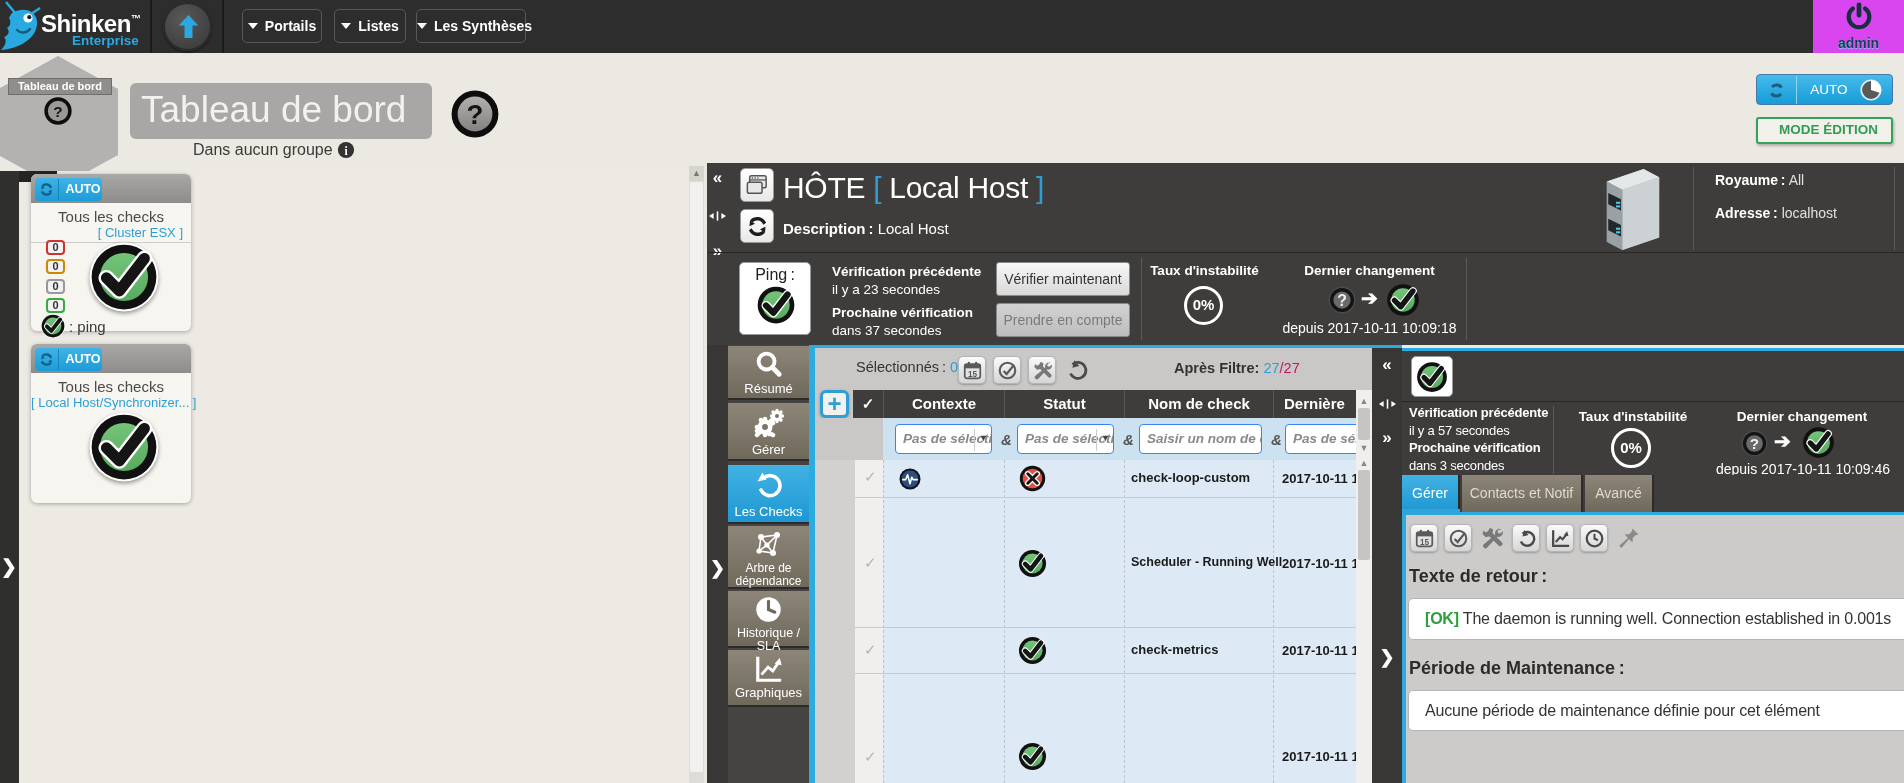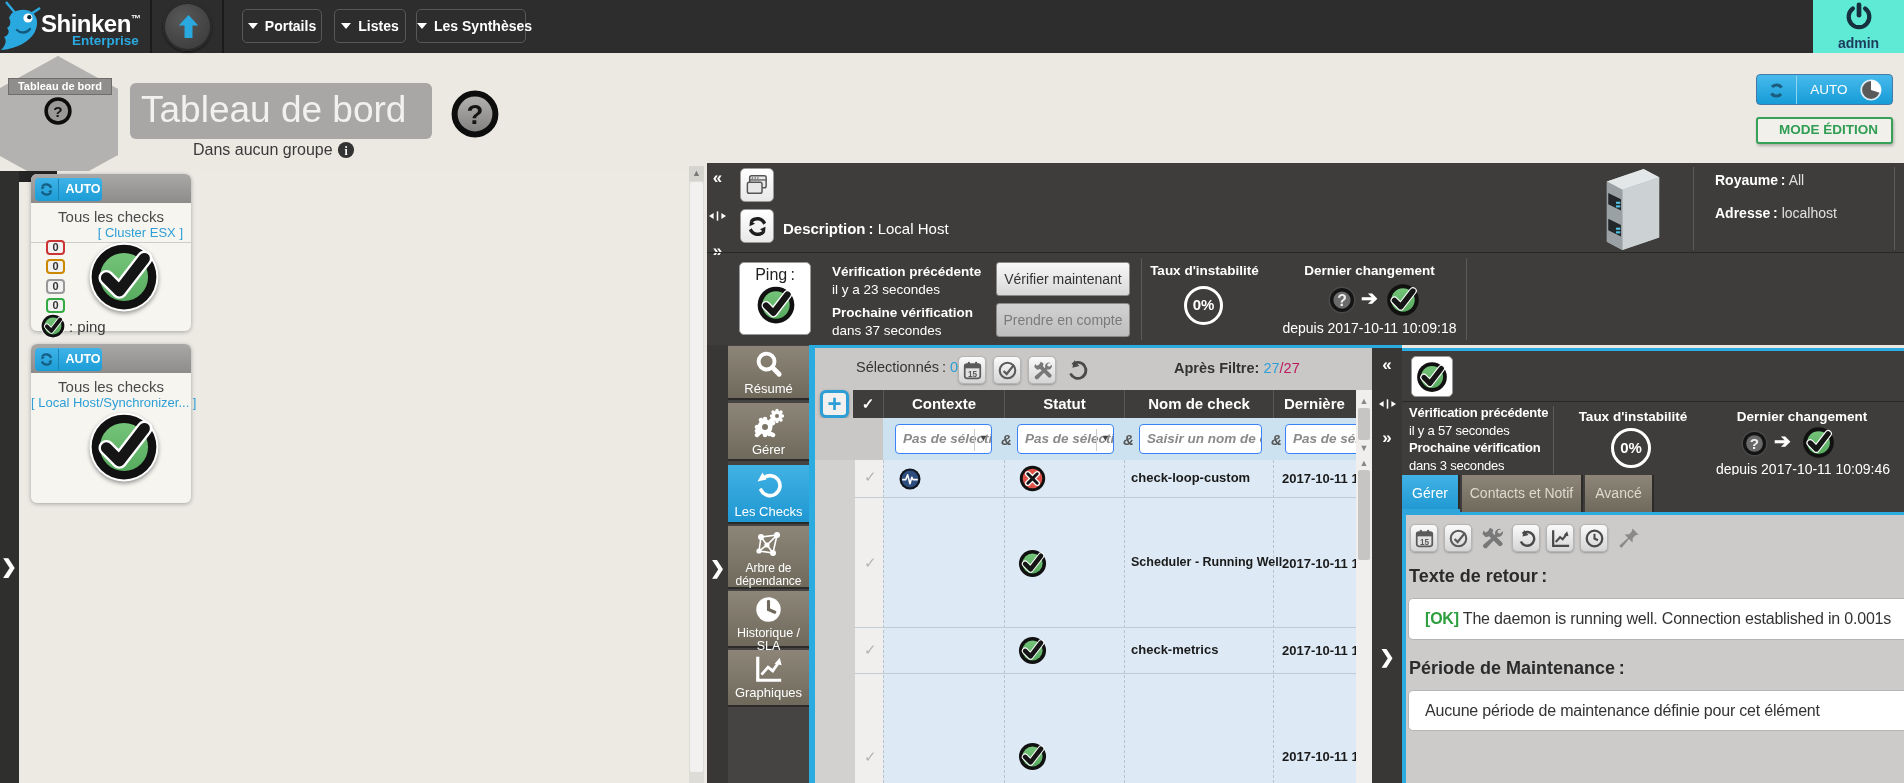--- a/index.html
+++ b/index.html
@@ -4,21 +4,21 @@
 <style>
 * { margin:0; padding:0; box-sizing:border-box; }
 html,body { width:1904px; height:783px; overflow:hidden; }
 body { font-family:"Liberation Sans", sans-serif; background:#ece9e2; }
 #app { position:relative; width:1904px; height:783px; overflow:hidden; }
 .abs { position:absolute; }
 
 #navbar { position:absolute; left:0; top:0; width:1904px; height:53px; background:#2d2d2d; }
 .navbtn { position:absolute; top:9px; height:34px; border:1px solid #585858; border-radius:5px; color:#fff; font-weight:bold; font-size:14px; line-height:32px; text-align:center; white-space:nowrap; }
 .caret { display:inline-block; width:0; height:0; border-left:5px solid transparent; border-right:5px solid transparent; border-top:6px solid #fff; margin-right:7px; vertical-align:middle; margin-top:-2px;}
-#adminbox { position:absolute; right:0; top:0; width:91px; height:53px; background:#5eead4; text-align:center; }
+#adminbox { position:absolute; right:0; top:0; width:91px; height:53px; background:#d946ef; text-align:center; }
 #adminbox .lbl { color:#163f55; font-size:14px; font-weight:bold; margin-top:-1px; text-shadow:0 1px 1px #7fd2f5; }
 
 #hexa { position:absolute; left:-2px; top:56px; width:120px; height:132px; background:#b3b2b0; clip-path:polygon(50% 0%, 100% 25%, 100% 75%, 50% 100%, 0% 75%, 0% 25%); box-shadow:2px 2px 5px rgba(0,0,0,.4); }
 #hexlbl { position:absolute; left:8px; top:78px; width:104px; height:17px; background:#8f8e8c; border:1px solid #6e6d6b; color:#fff; font-size:11px; font-weight:bold; text-align:center; line-height:15px; }
 #title { position:absolute; left:130px; top:83px; width:302px; height:56px; background:#a8a7a5; border-radius:6px; color:#f2f1ef; font-size:37px; line-height:53px; padding-left:11px; font-weight:400; letter-spacing:0px; white-space:nowrap; overflow:hidden; }
 #grptxt { position:absolute; left:193px; top:141px; width:260px; color:#3a3a3a; font-size:16px; white-space:nowrap; }
 #autobtn { position:absolute; left:1756px; top:74px; width:137px; height:31px; border-radius:4px; background:linear-gradient(#47baec,#169cd7); border:1px solid #4479a8; }
 #modebtn { position:absolute; left:1756px; top:117px; width:137px; height:27px; border-radius:3px; background:#f2f0ea; border:2px solid #36a159; color:#2f9e54; font-weight:bold; font-size:13.5px; text-align:center; line-height:22px; box-shadow:1px 2px 3px rgba(0,0,0,.25);padding-left:8px; }
 
 #lstrip { position:absolute; left:0; top:171px; width:19px; height:612px; background:#2f2f2e; }
@@ -204,20 +204,21 @@
 
   <div class="wbox" style="left:33px;top:5px;width:34px;height:34px;"></div>
   <svg class="abs" style="left:39px;top:11px" width="22" height="22" viewBox="0 0 24 24">
     <rect x="4" y="2" width="18" height="13" rx="2" fill="#e8e8e8" stroke="#555" stroke-width="1.6"></rect>
     <line x1="4" y1="6.5" x2="22" y2="6.5" stroke="#555" stroke-width="1.4"></line>
     <circle cx="7" cy="4.4" r="0.9" fill="#555"></circle>
         <circle cx="10" cy="4.4" r="0.9" fill="#555"></circle>
         <circle cx="13" cy="4.4" r="0.9" fill="#555"></circle>
     <rect x="1.5" y="9" width="16" height="12" rx="2" fill="#e8e8e8" stroke="#555" stroke-width="1.6"></rect>
   </svg>
+  <div class="abs" style="left:76px;top:8px;font-size:30px;font-weight:300;color:#fff;letter-spacing:-0.3px;white-space:nowrap;">HÔTE <span style="color:#2d9fd6">[</span> Local Host <span style="color:#2d9fd6">]</span></div>
   <div class="wbox" style="left:33px;top:46px;width:34px;height:34px;"></div>
   <svg class="abs" style="left:39px;top:52px" width="23" height="23" viewBox="0 0 24 24">
         <g fill="#1d1d1d">
           <path d="M21 8.2 A10 10 0 0 0 4.2 5.4 L6.8 7.6 A6.8 6.8 0 0 1 18 10.2 Z"></path>
           <path d="M4.2 5.4 L3.6 11.8 L9.4 9.1 Z"></path>
           <path d="M3 15.8 A10 10 0 0 0 19.8 18.6 L17.2 16.4 A6.8 6.8 0 0 1 6 13.8 Z"></path>
           <path d="M19.8 18.6 L20.4 12.2 L14.6 14.9 Z"></path>
         </g>
       </svg>
   <div class="abs" style="left:76px;top:57px;font-size:15px;"><span class="bold">Description :</span> Local Host</div>

